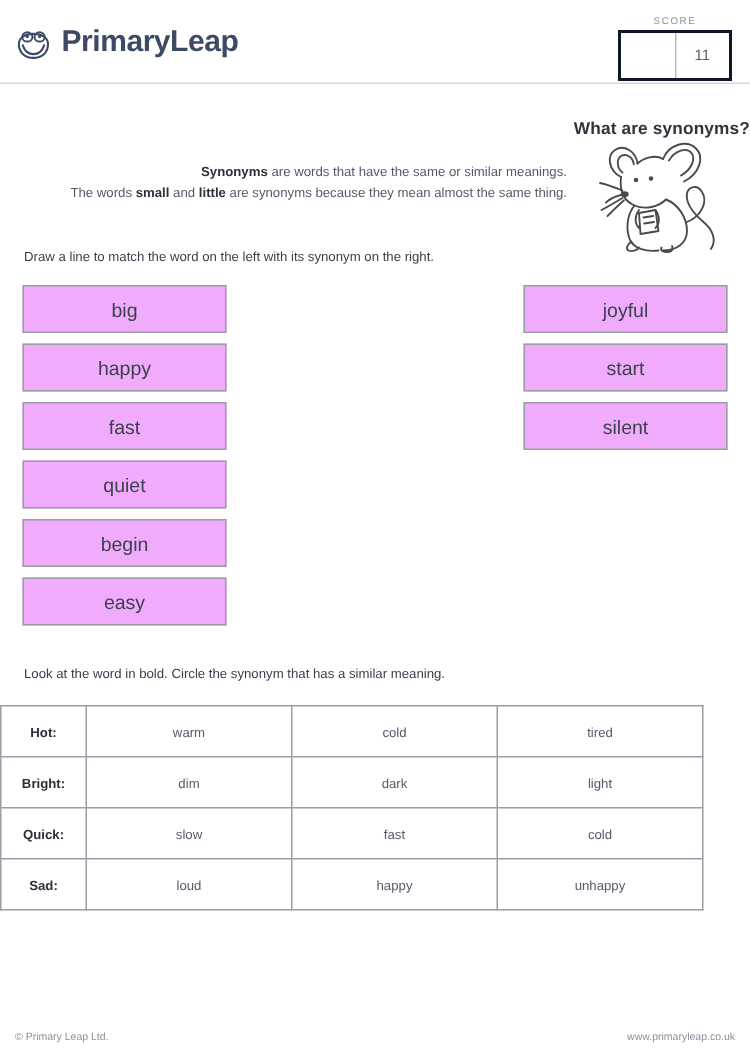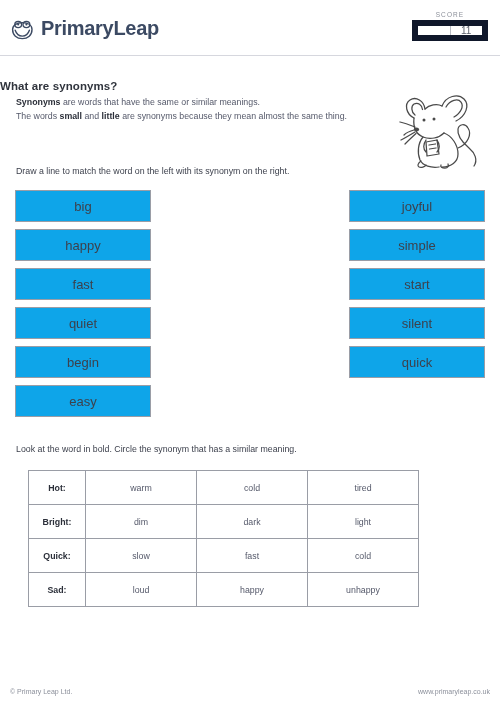--- a/index.html
+++ b/index.html
@@ -45,22 +45,22 @@
   .score-label {
     font-size: 6.5px;
     letter-spacing: 1.1px;
     color: #8b8f99;
     text-align: center;
     margin-bottom: 2px;
     font-weight: 400;
   }
   .score-cells {
     display: flex;
-    border: 6px solid #0f172a;
-    height: 21px;
+    border: 2px solid #0f172a;
+    height: 34px;
     box-sizing: border-box;
   }
   .score-cell {
     flex: 1;
     display: flex;
     align-items: center;
     justify-content: center;
     font-size: 10px;
     color: #5a5f6b;
   }
@@ -70,33 +70,34 @@
     left: 0; top: 55px;
     width: 500px; height: 1px;
     background: #d6d7de;
   }
 
   
   .title {
     position: absolute;
     left: 0; top: 80px;
     width: 500px;
-    text-align: left;
+    text-align: right;
     font-size: 11.5px;
     font-weight: 700;
     color: #30343d;
     letter-spacing: 0.1px;
   }
   .intro {
     position: absolute;
-    left: 16px; top: 96px;
+    left: 16px; top: 108px;
     width: 362px;
     font-size: 8.8px;
     line-height: 13.5px;
     color: #55596a;
+    text-align: right;
   }
   .intro b { color: #2c303a; font-weight: 700; }
 
   .instruction-1 {
     position: absolute;
     left: 16px; top: 166px;
     font-size: 8.8px;
     color: #3b3f4b;
     font-weight: 400;
   }
@@ -129,30 +130,30 @@
   .word-col.left  { left: 15px; }
   .word-col.right { left: 349px; }
   .word-box {
     height: 32px;
     border: 1px solid #9a9da6;
     box-sizing: border-box;
     display: flex;
     align-items: center;
     justify-content: center;
     margin-bottom: 7px;
-    background: #0ea5e9;
+    background: #f0abfc;
     font-size: 13px;
     color: #3d414c;
   }
 
   
   .syn-table {
     position: absolute;
-    left: 28px; top: 470px;
-    width: 391px;
+    left: 0; top: 470px;
+    width: 469px;
     border-collapse: collapse;
     table-layout: fixed;
   }
   .syn-table td {
     border: 1px solid #9a9da6;
     height: 31px;
     text-align: center;
     vertical-align: middle;
     font-size: 8.8px;
     color: #55596a;
@@ -257,24 +258,22 @@
   <div class="word-col left">
     <div class="word-box">big</div>
     <div class="word-box">happy</div>
     <div class="word-box">fast</div>
     <div class="word-box">quiet</div>
     <div class="word-box">begin</div>
     <div class="word-box">easy</div>
   </div>
   <div class="word-col right">
     <div class="word-box">joyful</div>
-    <div class="word-box">simple</div>
     <div class="word-box">start</div>
     <div class="word-box">silent</div>
-    <div class="word-box">quick</div>
   </div>
 </div>
 
 <div class="instruction-2">Look at the word in bold. Circle the synonym that has a similar meaning.</div>
 
 <table class="syn-table">
   <tbody>
     <tr>
       <td class="word-cell">Hot:</td>
       <td>warm</td>

